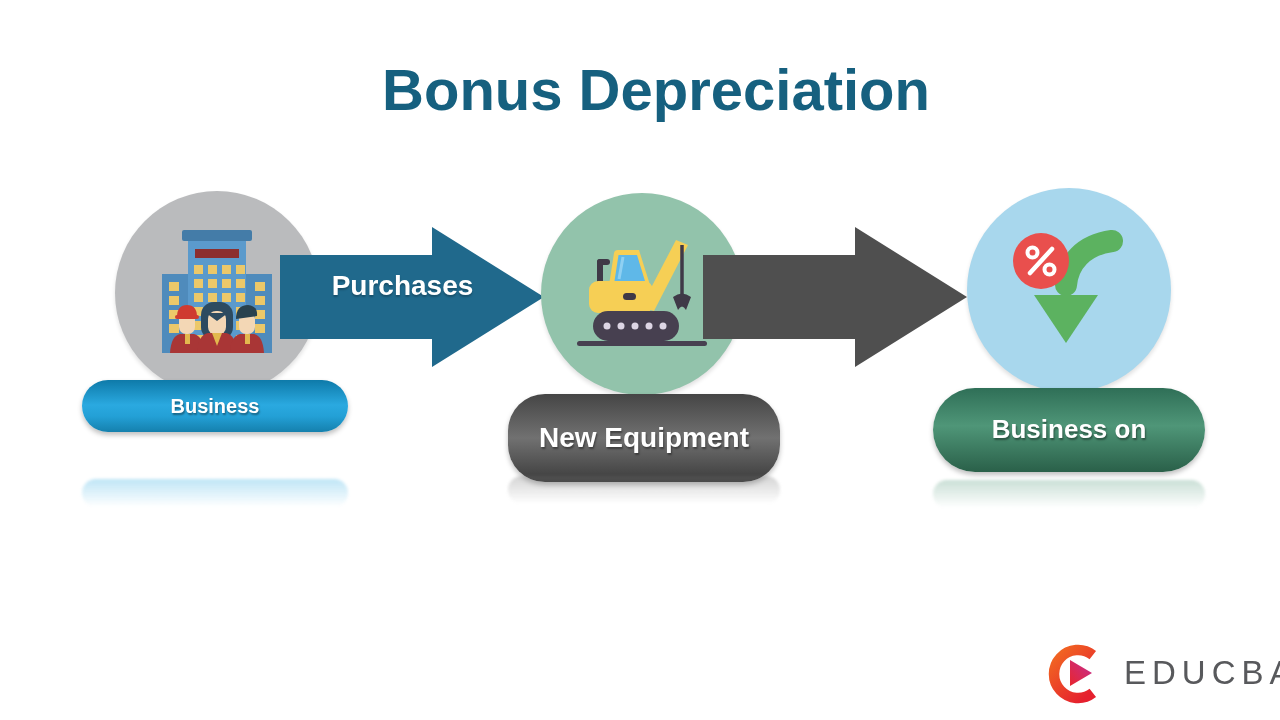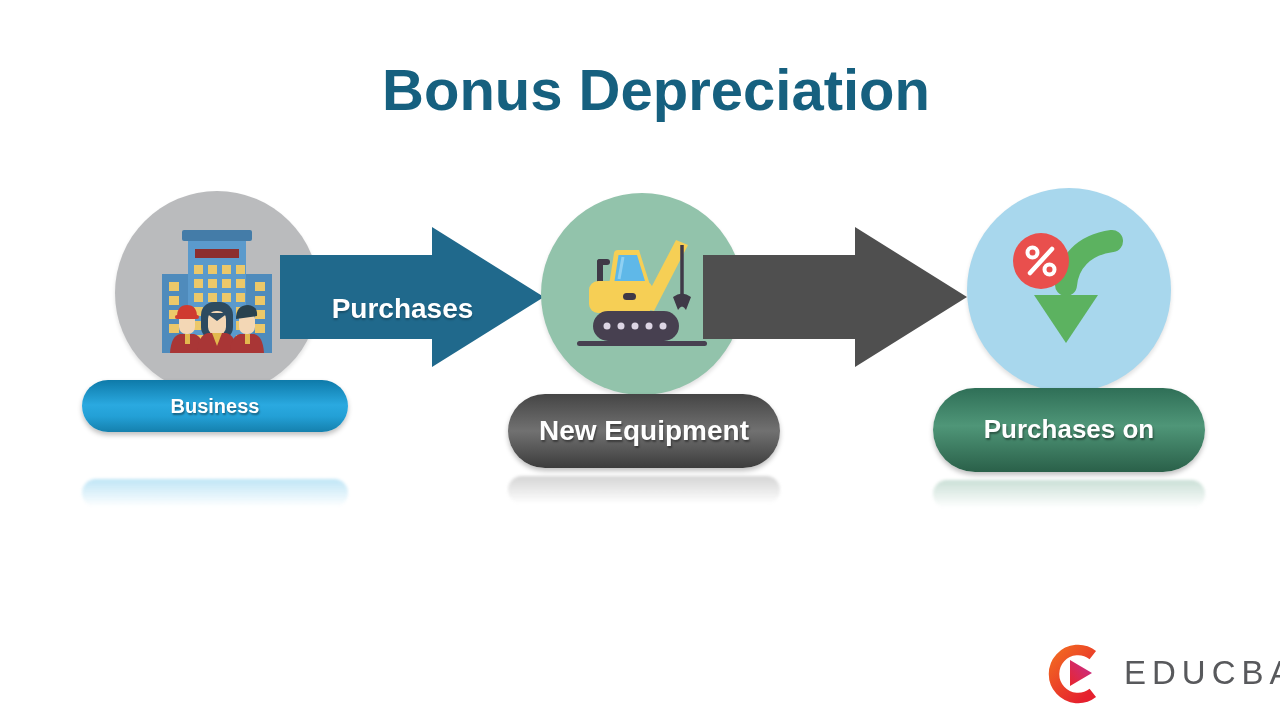--- a/index.html
+++ b/index.html
@@ -18,38 +18,38 @@
     box-shadow:0 3px 4px rgba(0,0,0,0.12);
   }
   .business-circle{left:115px;top:191px;width:204px;height:204px;background:#BABBBD;}
   .equipment-circle{left:541px;top:193px;width:202px;height:202px;background:#92C3AB;}
   .discount-circle{left:967px;top:188px;width:204px;height:204px;background:#A8D7ED;}
   
   .arrow-svg{position:absolute;}
   .arrow1{left:280px;top:227px;}
   .arrow2{left:703px;top:227px;}
   .arrow-label{
-    position:absolute;display:flex;align-items:flex-end;justify-content:center;
+    position:absolute;display:flex;align-items:flex-start;justify-content:center;
     color:#ffffff;font-size:28px;font-weight:700;text-shadow:0 2px 2px rgba(0,0,0,0.25);
   }
   .arrow-label1{left:290px;top:270px;width:225px;height:55px;}
   .arrow-label2{left:712px;top:270px;width:225px;height:55px;}
   
   .pill{
     position:absolute;display:flex;flex-direction:column;align-items:center;justify-content:center;
     color:#fff;font-weight:700;text-align:center;
     box-shadow:0 3px 5px rgba(0,0,0,0.25);
   }
   .pill span{text-shadow:1px 2px 2px rgba(0,0,0,0.4);}
   .business-pill{
     left:82px;top:380px;width:266px;height:52px;border-radius:37px;font-size:20px;
     background:linear-gradient(180deg,#0E7AA9 0%,#2AA9E0 48%,#23A0d6 70%,#1580AD 100%);
   }
   .equipment-pill{
-    left:508px;top:394px;width:272px;height:74px;border-radius:37px;font-size:28px;
+    left:508px;top:394px;width:272px;height:88px;border-radius:37px;font-size:28px;
     background:linear-gradient(180deg,#454545 0%,#717171 50%,#3C3C3C 100%);
     justify-content:center;
   }
   .discount-pill{
     left:933px;top:388px;width:272px;height:84px;border-radius:42px;font-size:26px;line-height:1.2;
     background:linear-gradient(180deg,#2F6F57 0%,#4F9678 45%,#2A6049 100%);
   }
   
   .reflection{position:absolute;filter:blur(1.5px);}
   .refl-business{left:82px;top:479px;width:266px;height:28px;border-radius:37px;
@@ -178,21 +178,21 @@
     <span>Business</span>
   </div>
   <div class="reflection refl-business"></div>
 
   <div class="pill equipment-pill">
     <span>New Equipment</span>
   </div>
   <div class="reflection refl-equipment"></div>
 
   <div class="pill discount-pill">
-    <span>Purchases on</span>
+    <span>Business on</span>
   </div>
   <div class="reflection refl-discount"></div>
 
   <div class="logo">
     <svg width="70" height="70" viewBox="0 0 70 70">
       <defs>
         <linearGradient id="lgArc" x1="0%" y1="0%" x2="80%" y2="100%">
           <stop offset="0%" stop-color="#F26A21"></stop>
           <stop offset="100%" stop-color="#E5202E"></stop>
         </linearGradient>

